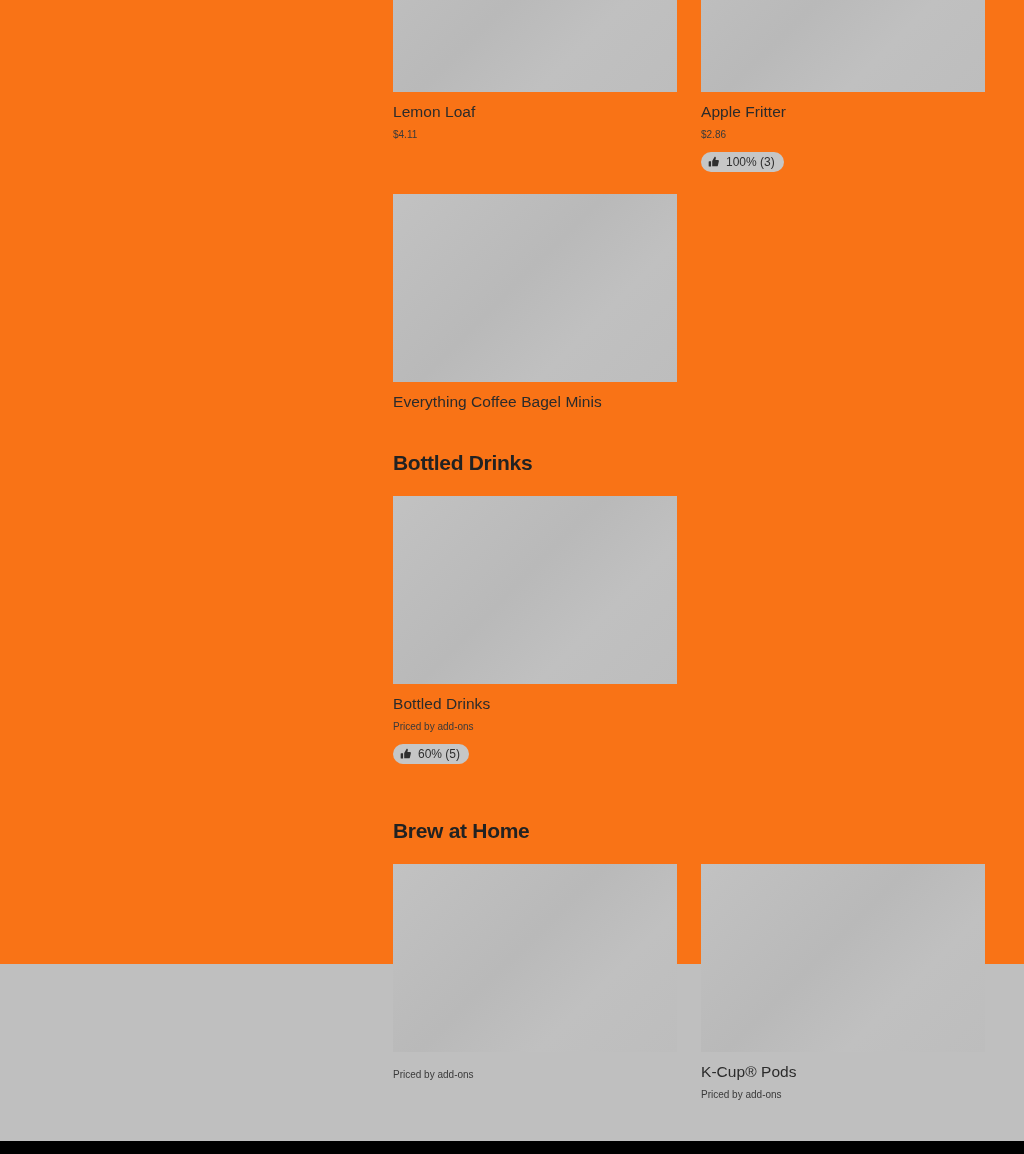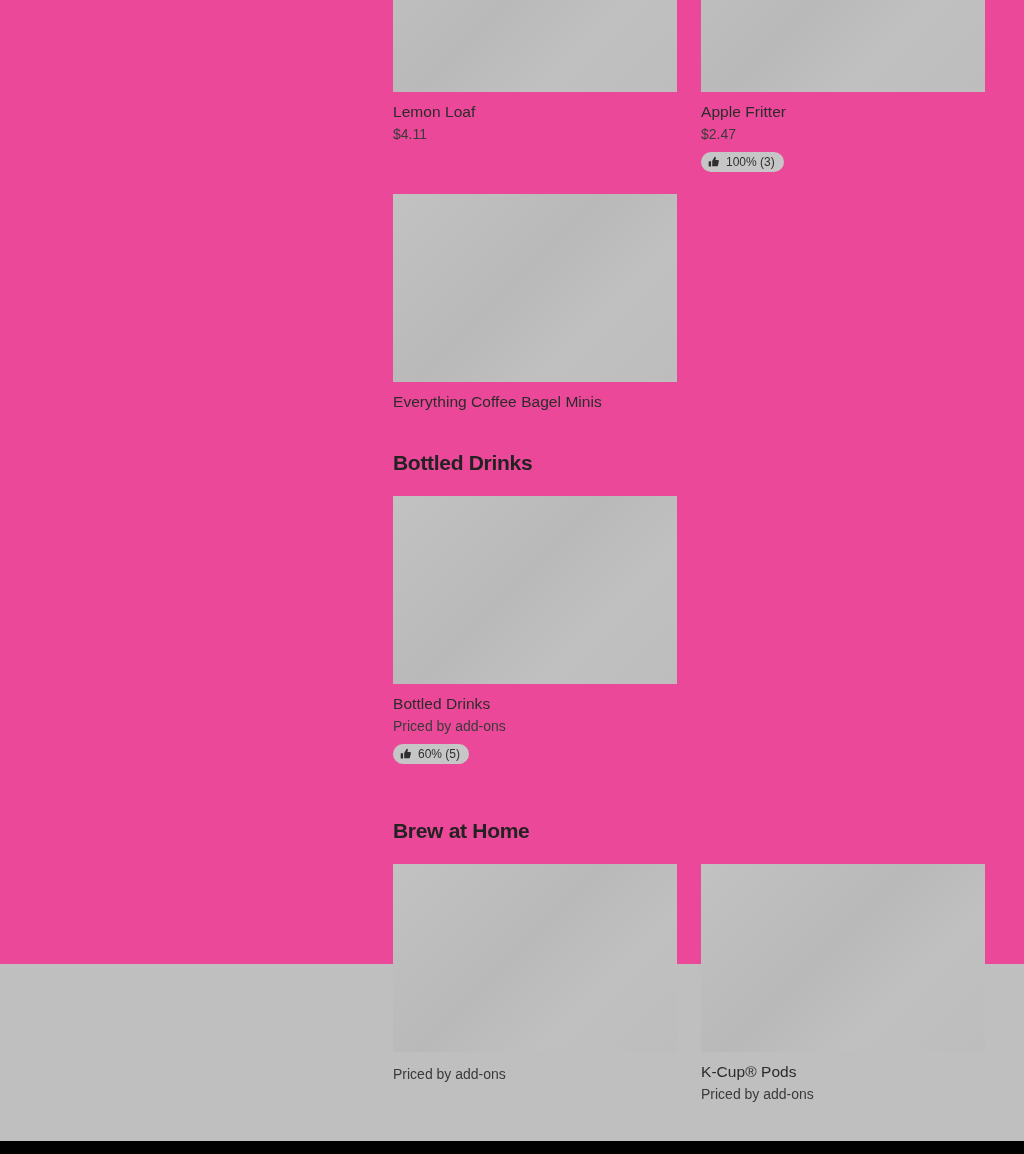--- a/index.html
+++ b/index.html
@@ -17,21 +17,21 @@
     -webkit-font-smoothing: antialiased;
   }
 
   
   .page {
     position: absolute;
     left: 0;
     top: 0;
     width: 1024px;
     height: 964px;
-    background: #ec4899;
+    background: #f97316;
     text-decoration: underline;
   }
 
   
   .menu-column {
     position: absolute;
     left: 393px;
     top: -96px;
     width: 592px;
   }
@@ -68,21 +68,21 @@
   .item-name {
     font-size: 15.5px;
     line-height: 20px;
     color: #2b2b2b;
     font-weight: 400;
     letter-spacing: 0.05px;
     margin: 0;
   }
 
   .item-price {
-    font-size: 14px;
+    font-size: 10px;
     line-height: 19px;
     color: #3a3a3a;
     margin: 3px 0 0 0;
     font-weight: 400;
   }
 
   
   .rating-badge {
     display: inline-flex;
     align-items: center;
@@ -166,21 +166,21 @@
           <div class="item-body">
             <div class="item-name">Lemon Loaf</div>
             <div class="item-price">$4.11</div>
           </div>
         </div>
 
         <div class="menu-item">
           <div class="item-thumb"></div>
           <div class="item-body">
             <div class="item-name">Apple Fritter</div>
-            <div class="item-price">$2.47</div>
+            <div class="item-price">$2.86</div>
             <div class="rating-badge">
               <span class="thumb-icon">
                 <svg viewBox="0 0 16 16" aria-hidden="true">
                   <path fill="#2f2f2f" d="M5.6 6.6 8.5 1.6c.3-.5 1-.6 1.5-.3.4.3.6.8.5 1.3L9.9 5.4h3.3c.9 0 1.5.8 1.3 1.6l-1.3 5.6c-.2.7-.8 1.2-1.5 1.2H5.6V6.6zM1.6 6.9h2.5v7.1H1.6c-.4 0-.7-.3-.7-.7V7.6c0-.4.3-.7.7-.7z"></path>
                 </svg>
               </span>
               <span class="rating-text">100% (3)</span>
             </div>
           </div>
         </div>

